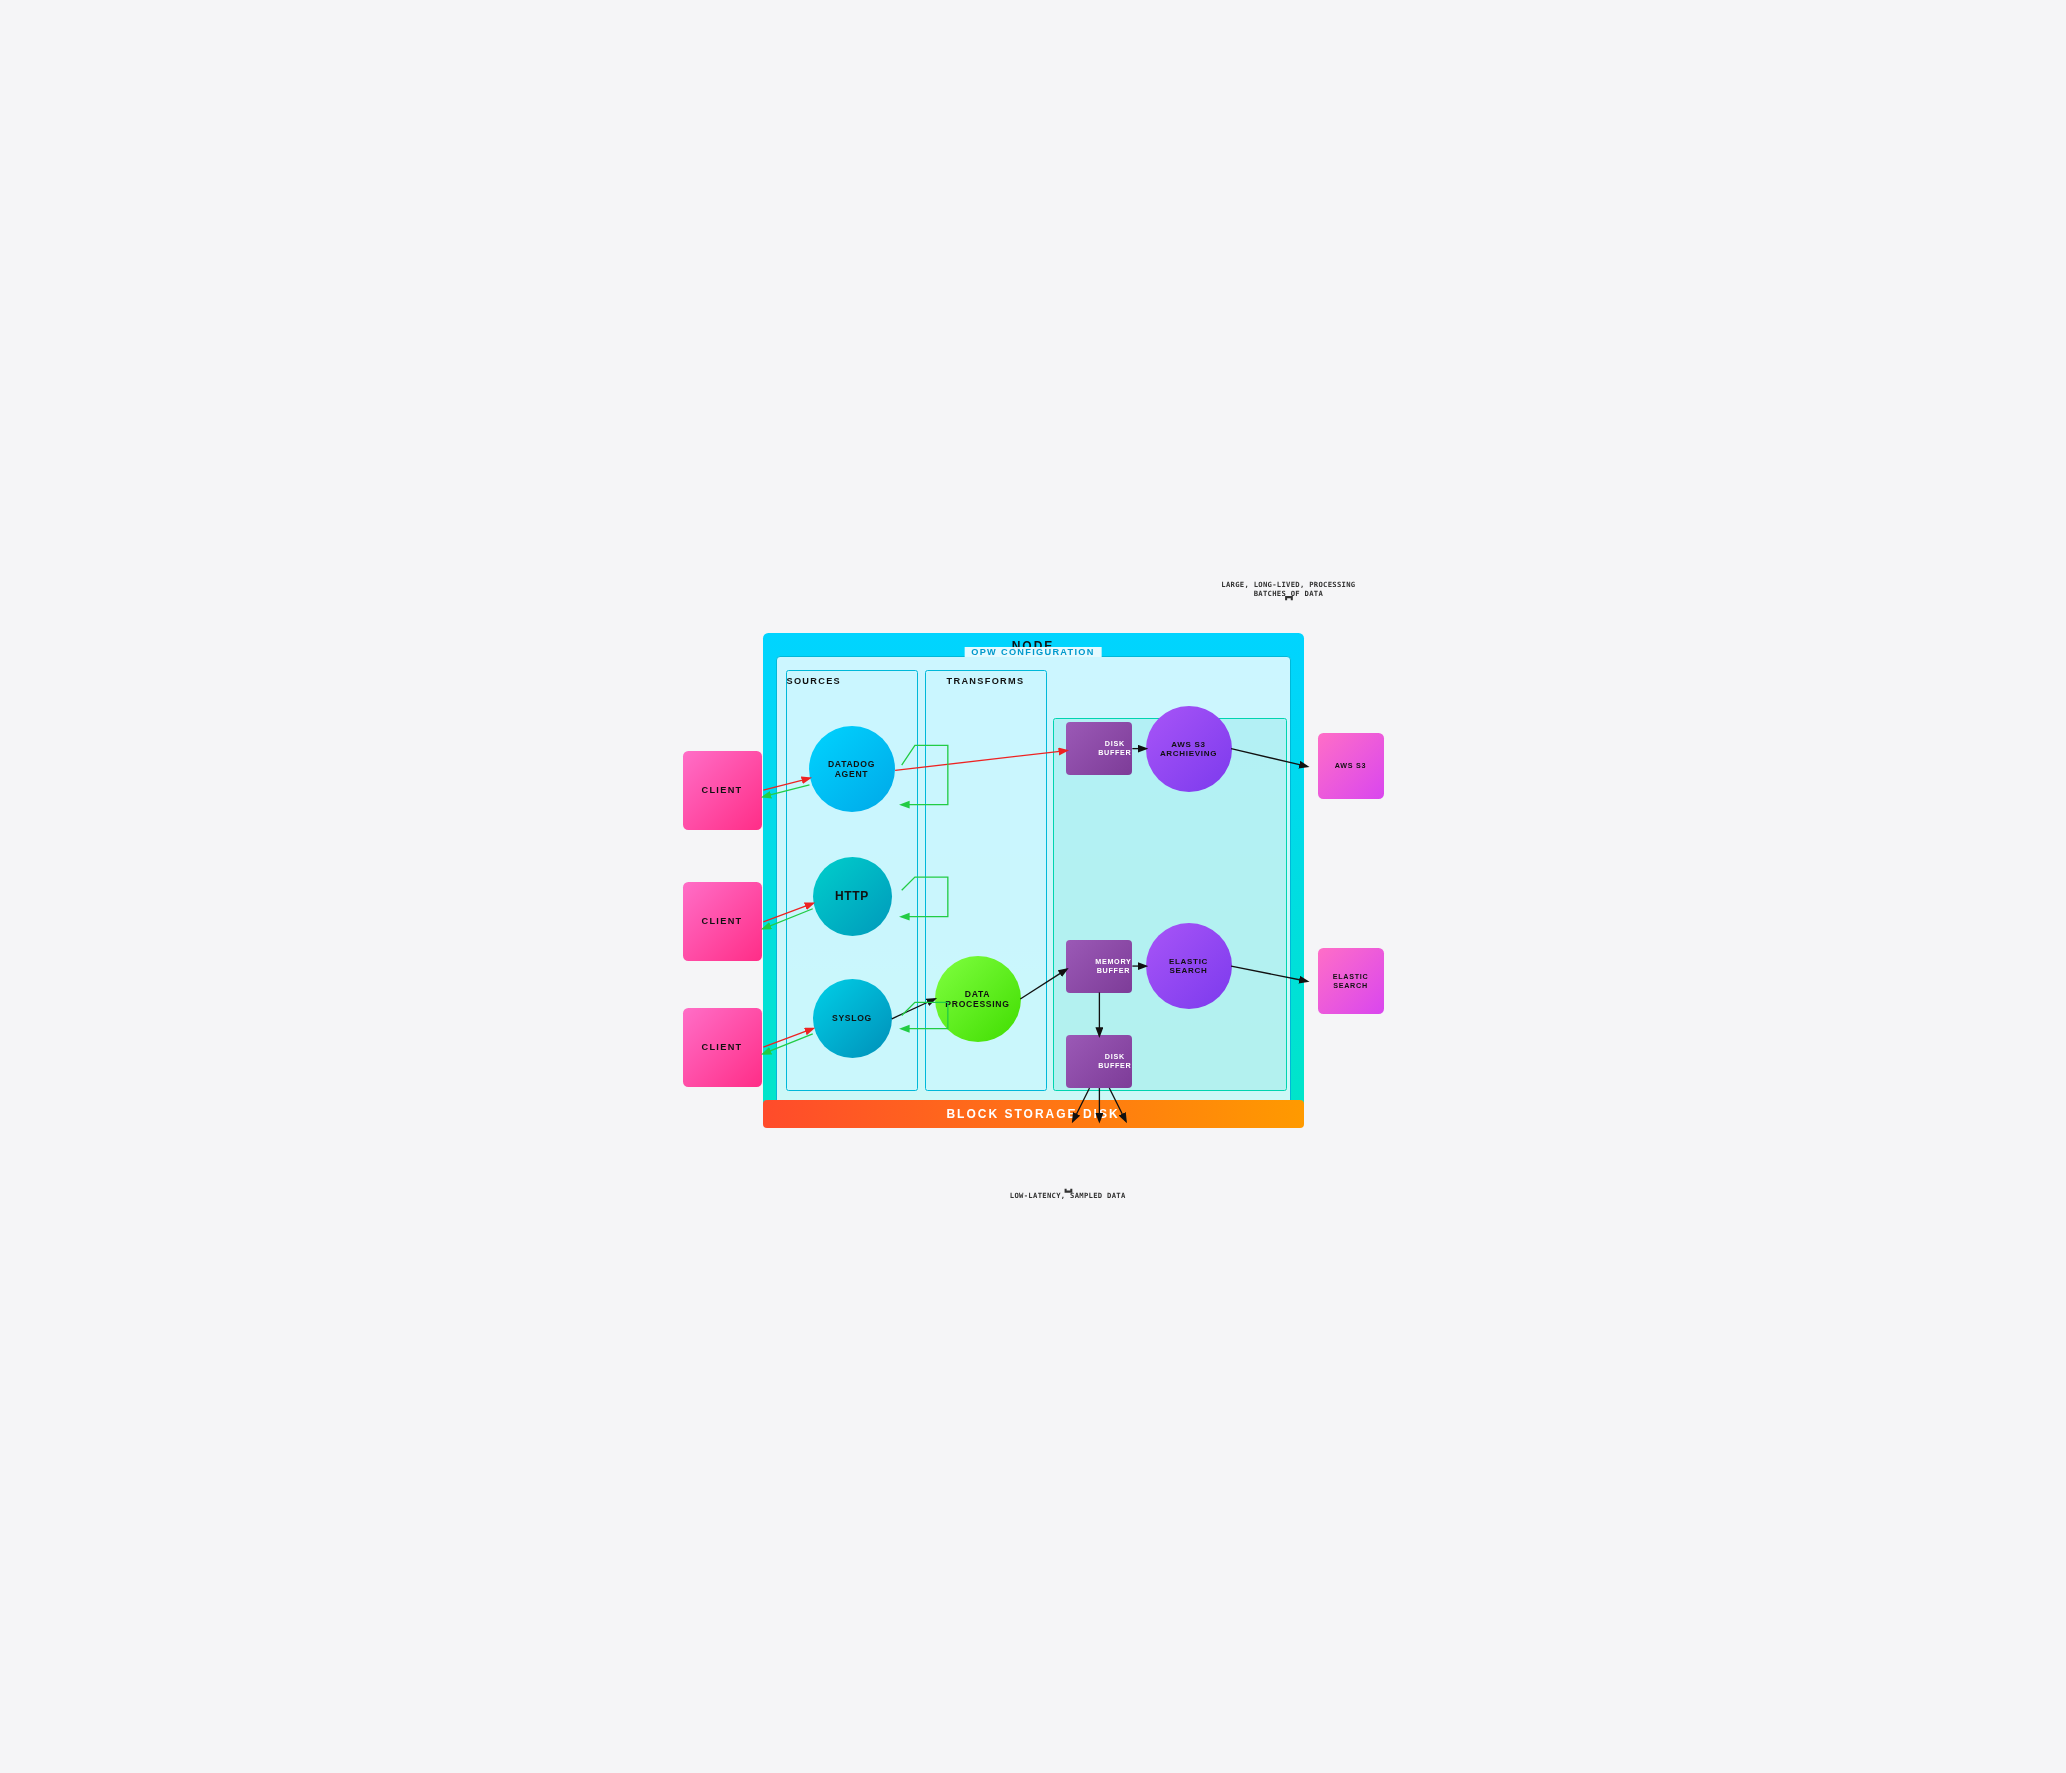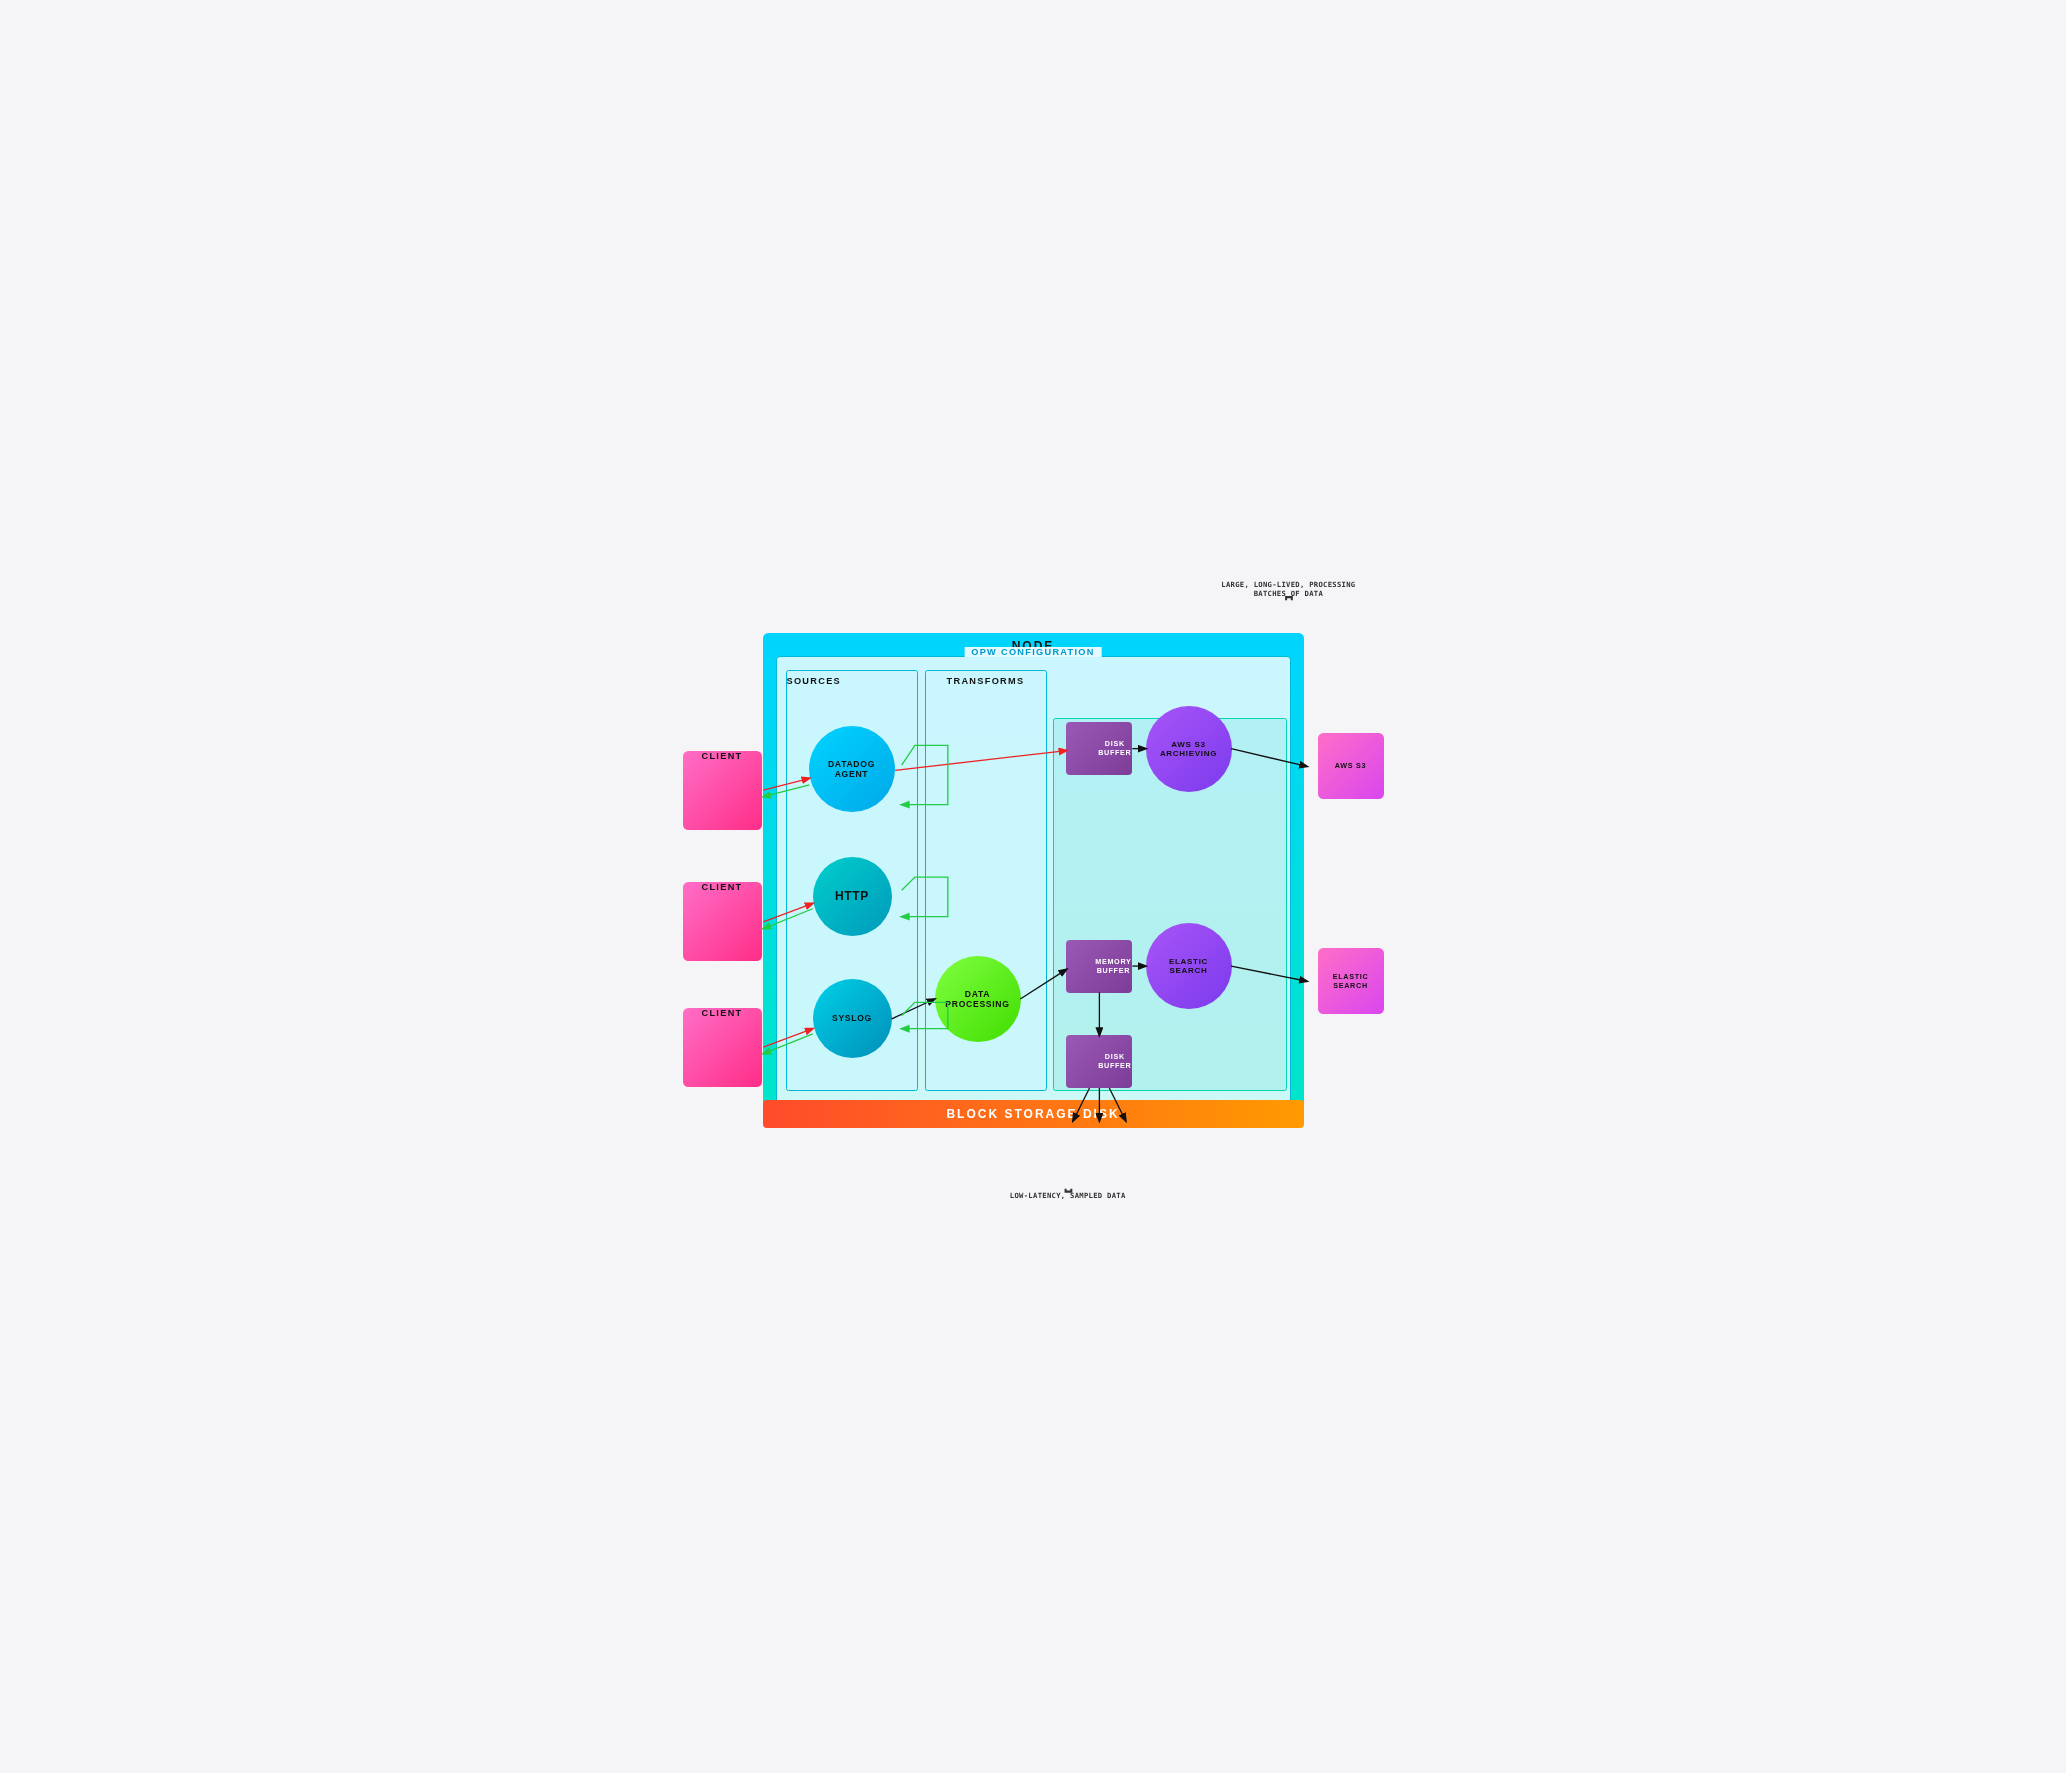--- a/index.html
+++ b/index.html
@@ -261,20 +261,21 @@
       font-size: 8px;
       letter-spacing: 0.7px;
     }
 
     
     .client-box {
       position: absolute;
       width: 79px; height: 79px;
       border-radius: 5.3px;
       display: flex;
+      align-items: center;
       justify-content: center;
       font-weight: 900;
       font-family: 'Arial Black', Arial, sans-serif;
       font-size: 9.2px;
       letter-spacing: 1.3px;
       color: #111;
     }
     .client-1 {
       background: linear-gradient(135deg, #ff6ec7, #ff2d87);
       top: 177px; left: 12px;

